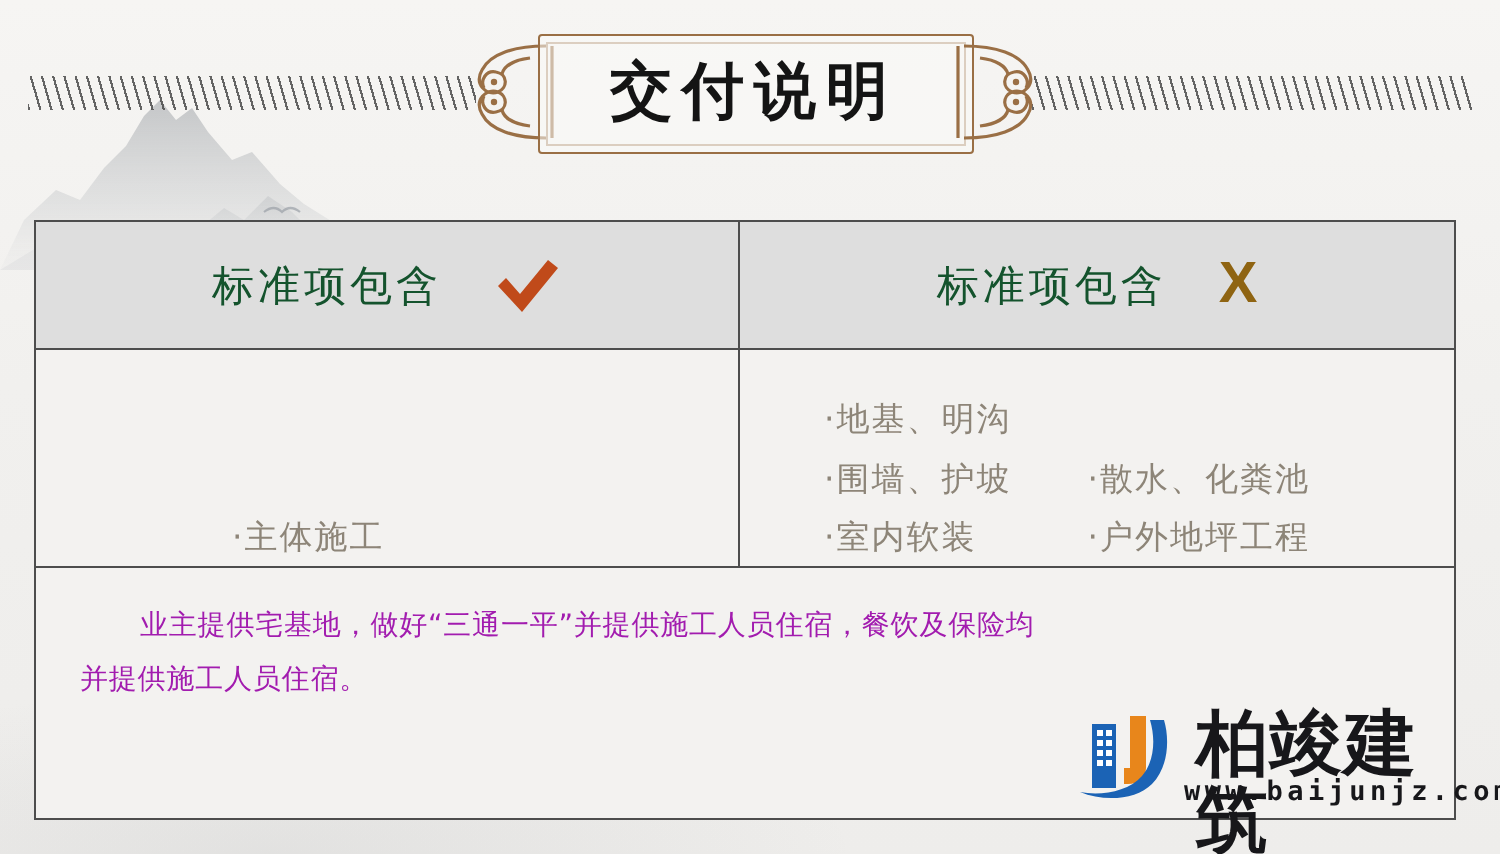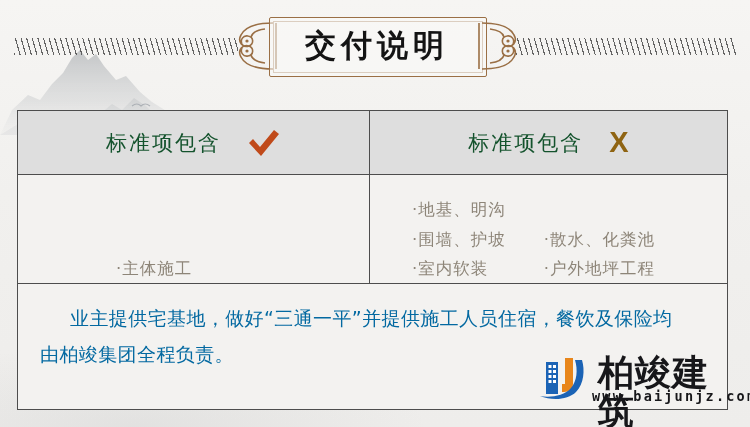--- a/index.html
+++ b/index.html
@@ -97,21 +97,21 @@
     font-size:16.5px;color:#8d8578;letter-spacing:1px;white-space:nowrap;
     line-height:1.62;
   }
 
   .notes{
     position:absolute;left:0;top:173px;width:100%;height:125px;
     box-sizing:border-box;padding:16px 22px 0 22px;
     background:#f3f2f0;overflow:hidden;
   }
   .note-line{
-    font-size:19px;color:#0369a1;line-height:1.92;letter-spacing:.4px;
+    font-size:14px;color:#a21caf;line-height:1.92;letter-spacing:.4px;
     white-space:nowrap;
   }
   .note-line.indent{text-indent:30px;}
 
   
   .logo{position:absolute;left:520px;top:352px;width:218px;height:62px;}
   .logo-mark{position:absolute;left:12px;top:2px;width:62px;height:52px;}
   .logo-name{
     position:absolute;left:78px;top:2px;
     font-size:36px;font-weight:bold;color:#17171a;letter-spacing:1px;
@@ -220,21 +220,21 @@
           <div class="col">
             <div class="item">·散水、化粪池</div>
             <div class="item">·户外地坪工程</div>
           </div>
         </div>
       </div>
     </div>
 
     <div class="notes">
       <div class="note-line indent">业主提供宅基地，做好“三通一平”并提供施工人员住宿，餐饮及保险均</div>
-      <div class="note-line">由柏竣集团全程负责。</div>
+      <div class="note-line">并提供施工人员住宿。</div>
     </div>
   </div>
 
   <div class="logo">
     <svg class="logo-mark" viewBox="0 0 62 52">
       <path d="M14,8 L26,8 L26,40 L14,40 Z" fill="#1b63b5"></path>
       <g fill="#ffffff">
         <rect x="16.5" y="11" width="3" height="3"></rect>
           <rect x="21" y="11" width="3" height="3"></rect>
         <rect x="16.5" y="16" width="3" height="3"></rect>

